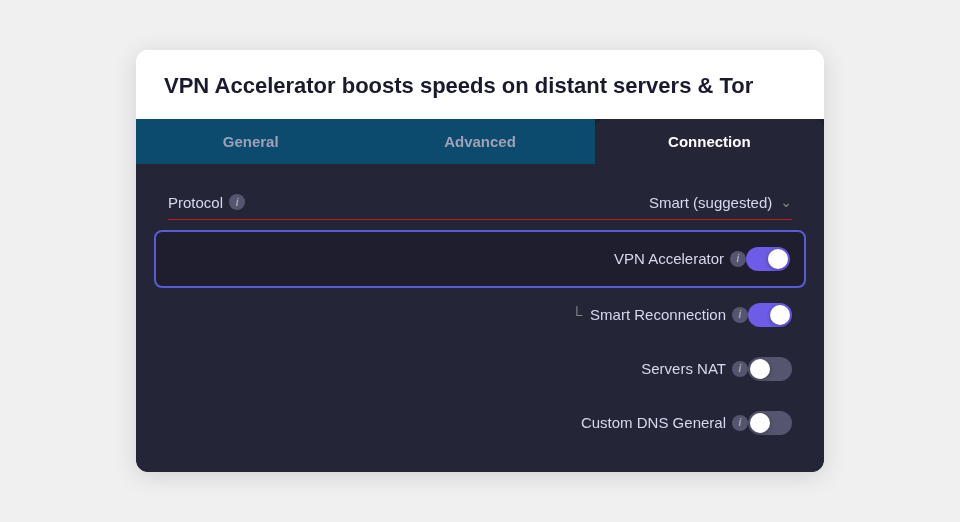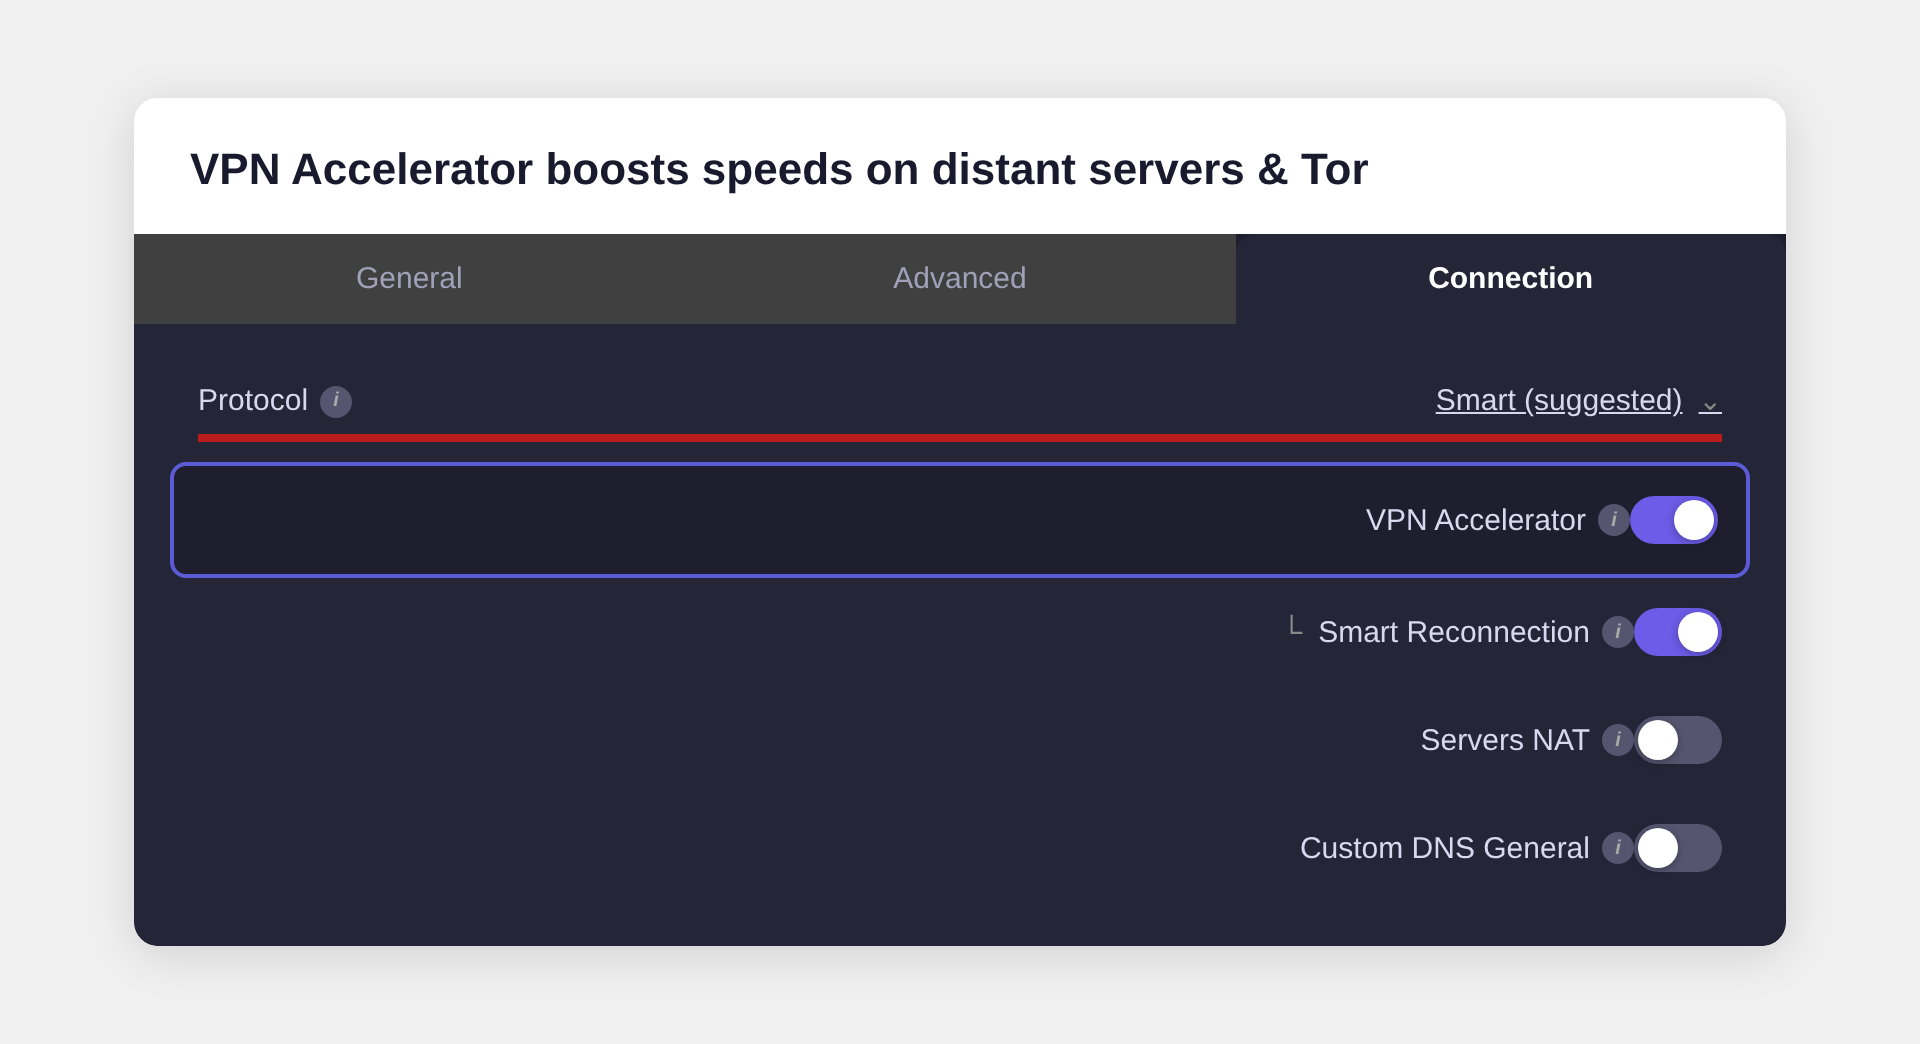--- a/index.html
+++ b/index.html
@@ -7,21 +7,21 @@
       width: 960px;
       height: 522px;
       background: #f0f0f0;
       display: flex;
       align-items: center;
       justify-content: center;
       font-family: -apple-system, BlinkMacSystemFont, 'Segoe UI', sans-serif;
     }
 
     .card {
-      width: 826px;
+      width: 688px;
       background: #fff;
       border-radius: 12px;
       box-shadow: 0 4px 24px rgba(0,0,0,0.13);
       overflow: hidden;
     }
 
     .card-header {
       background: #fff;
       padding: 22px 28px 18px 28px;
     }
@@ -47,23 +47,23 @@
       padding: 0 0 0 0;
       border-bottom: none;
     }
 
     .tab {
       flex: 1;
       text-align: center;
       padding: 14px 0 14px 0;
       color: #a0a0b8;
       font-size: 15px;
-      font-weight: 400;
+      font-weight: 700;
       cursor: pointer;
-      background: #404040;
+      background: #0c4a6e;
       position: relative;
       user-select: none;
     }
 
     .tab.active {
       color: #fff;
       font-weight: 600;
       background: #252538;
       border-radius: 10px 10px 0 0;
     }
@@ -124,30 +124,29 @@
       font-weight: bold;
       cursor: default;
       flex-shrink: 0;
     }
 
     .protocol-row {
       display: flex;
       align-items: center;
       justify-content: space-between;
       padding: 12px 0 8px 0;
-      border-bottom: 4px solid #b91c1c;
+      border-bottom: 1px solid #b91c1c;
     }
 
     .protocol-value {
       display: flex;
       align-items: flex-start;
       gap: 8px;
       color: #d8d8ee;
       font-size: 15px;
-      text-decoration: underline;
     }
 
     .chevron {
       color: #888;
       font-size: 14px;
     }
 
     
     .toggle {
       position: relative;

